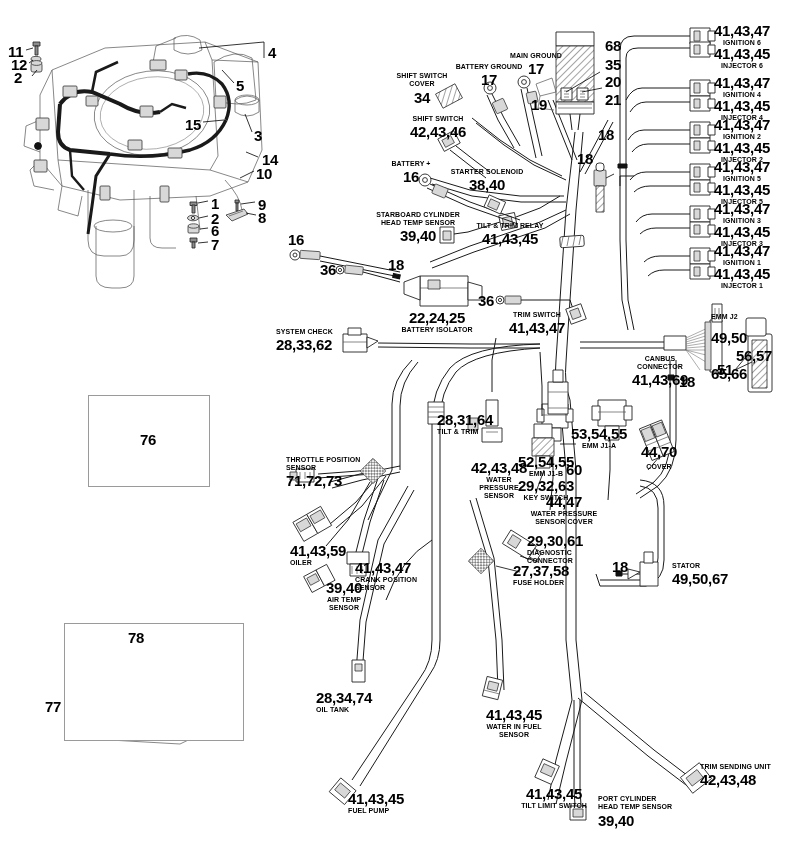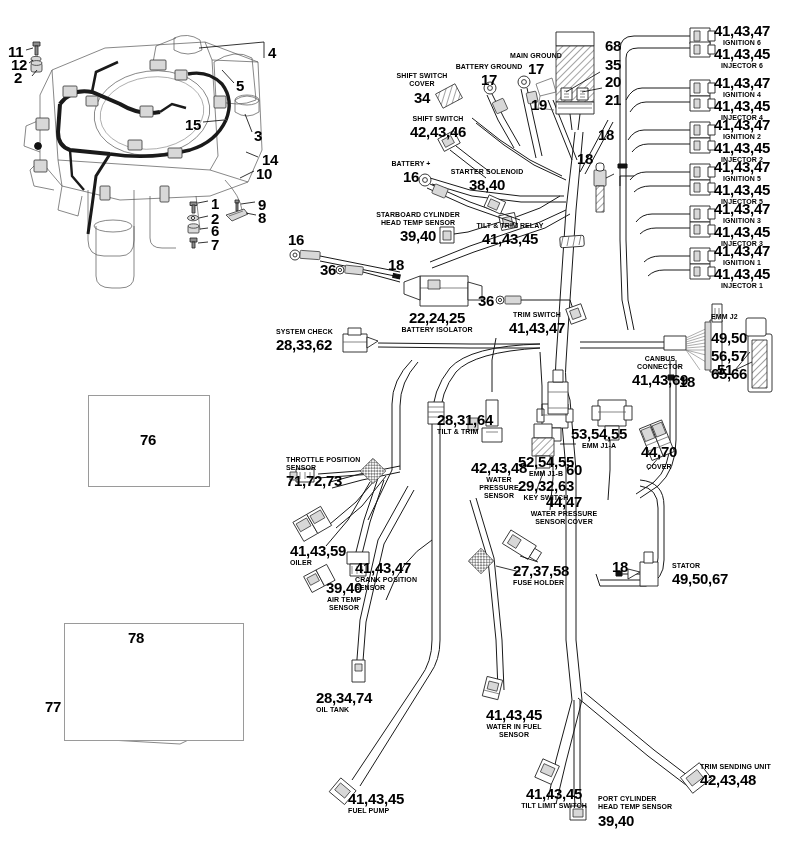--- a/index.html
+++ b/index.html
@@ -718,21 +718,21 @@
   <div class="grp" style="left:606px;top:355px;width:108px;">
     <div class="cap c" style="white-space:pre-line;">CANBus
 CONNECTOR</div>
     <div class="num c" style="margin-top:1px;">41,43,69</div>
   </div>
   <div class="lbl num" style="left:679px;top:374px;">18</div>
 
   <div class="grp" style="left:711px;top:313px;">
     <div class="cap">EMM J2</div>
     <div class="num" style="margin-top:9px;">49,50</div>
-    <div class="num" style="margin-top:3px;">56,57</div>
+    <div class="num" style="margin-top:3px;padding-left:25px;">56,57</div>
     <div class="num" style="margin-top:3px;">65,66</div>
   </div>
   <div class="lbl num" style="left:717px;top:362px;text-align:right;">51</div>
 
   <div class="grp" style="left:437px;top:412px;width:80px;">
     <div class="num">28,31,64</div>
     <div class="cap" style="margin-top:1px;">TILT &amp; TRIM</div>
   </div>
 
   <div class="grp" style="left:462px;top:460px;width:74px;">
@@ -762,20 +762,25 @@
   <div class="grp" style="left:498px;top:478px;width:96px;">
     <div class="num c">29,32,63</div>
     <div class="cap c" style="margin-top:1px;">KEY SWITCH</div>
   </div>
 
   <div class="grp" style="left:629px;top:444px;width:60px;">
     <div class="num c">44,70</div>
     <div class="cap c" style="margin-top:4px;">COVER</div>
   </div>
 
+  <div class="grp" style="left:527px;top:533px;width:84px;">
+    <div class="num">29,30,61</div>
+    <div class="cap" style="white-space:pre-line;margin-top:1px;">DIAGNOSTIC
+CONNECTOR</div>
+  </div>
 
   <div class="grp" style="left:513px;top:563px;width:86px;">
     <div class="num">27,37,58</div>
     <div class="cap" style="margin-top:1px;">FUSE HOLDER</div>
   </div>
 
   <div class="grp" style="left:286px;top:456px;width:104px;">
     <div class="cap" style="white-space:pre-line;">THROTTLE POSITION
 SENSOR</div>
     <div class="num" style="margin-top:1px;">71,72,73</div>

